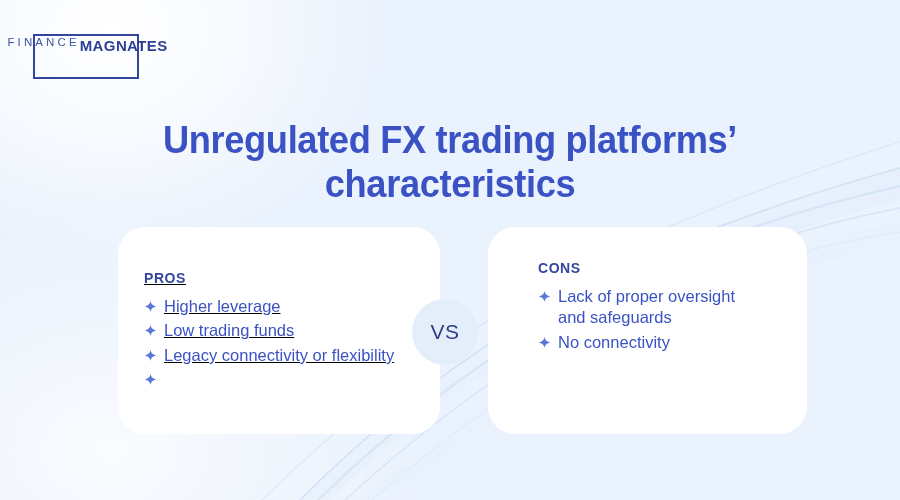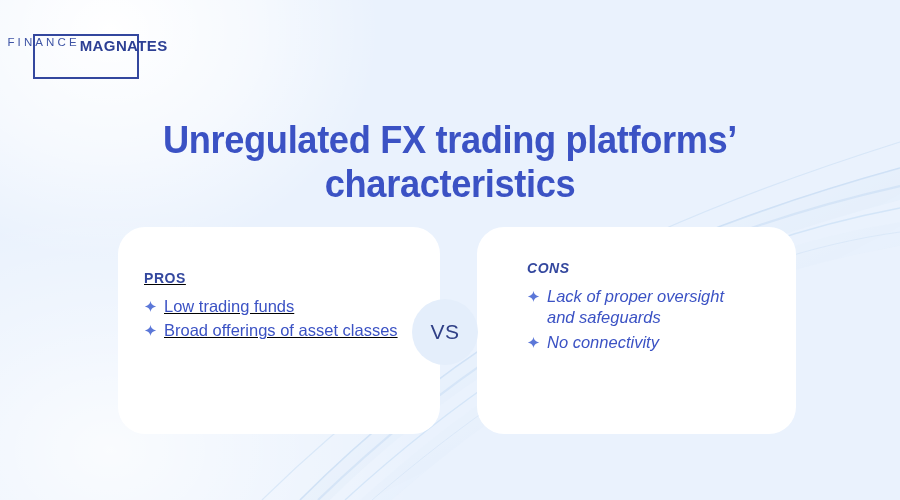--- a/index.html
+++ b/index.html
@@ -102,21 +102,21 @@
 
   
   .card {
     position: absolute;
     top: 227px;
     height: 207px;
     background: #ffffff;
     border-radius: 27px;
   }
   #card-pros { left: 118px; width: 322px; }
-  #card-cons { left: 477px; width: 319px; font-style: italic; }
+  #card-cons { left: 488px; width: 319px; }
 
   .card-inner {
     position: absolute;
     left: 0;
     right: 0;
   }
   #card-pros .card-inner { top: 43px; padding-left: 26px; text-decoration: underline; }
   #card-cons .card-inner { top: 33px; padding-left: 50px; }
 
   .card-heading {
@@ -208,38 +208,53 @@
   <h1 id="title">
     <span class="tline">Unregulated FX trading platforms’</span>
     <span class="tline">characteristics</span>
   </h1>
 
   <div class="card" id="card-pros">
     <div class="card-inner">
       <div class="card-heading">PROS</div>
       <ul class="bullet-list">
 
+        <li class="bullet-item">
+          <span class="bullet-star">
+            <svg viewBox="0 0 24 24" aria-hidden="true">
+              <path fill="currentColor" d="M12 1.5 C12.9 7.2 14.6 9.4 22.5 12 C14.6 14.6 12.9 16.8 12 22.5 C11.1 16.8 9.4 14.6 1.5 12 C9.4 9.4 11.1 7.2 12 1.5 Z"></path>
+            </svg>
+          </span>
+          <span class="bullet-text">Higher leverage</span>
+        </li>
 
         <li class="bullet-item">
           <span class="bullet-star">
             <svg viewBox="0 0 24 24" aria-hidden="true">
               <path fill="currentColor" d="M12 1.5 C12.9 7.2 14.6 9.4 22.5 12 C14.6 14.6 12.9 16.8 12 22.5 C11.1 16.8 9.4 14.6 1.5 12 C9.4 9.4 11.1 7.2 12 1.5 Z"></path>
             </svg>
           </span>
           <span class="bullet-text">Low trading funds</span>
         </li>
 
-
-        <li class="bullet-item">
-          <span class="bullet-star">
-            <svg viewBox="0 0 24 24" aria-hidden="true">
-              <path fill="currentColor" d="M12 1.5 C12.9 7.2 14.6 9.4 22.5 12 C14.6 14.6 12.9 16.8 12 22.5 C11.1 16.8 9.4 14.6 1.5 12 C9.4 9.4 11.1 7.2 12 1.5 Z"></path>
-            </svg>
-          </span>
-          <span class="bullet-text">Broad offerings of asset classes</span>
+        <li class="bullet-item">
+          <span class="bullet-star">
+            <svg viewBox="0 0 24 24" aria-hidden="true">
+              <path fill="currentColor" d="M12 1.5 C12.9 7.2 14.6 9.4 22.5 12 C14.6 14.6 12.9 16.8 12 22.5 C11.1 16.8 9.4 14.6 1.5 12 C9.4 9.4 11.1 7.2 12 1.5 Z"></path>
+            </svg>
+          </span>
+          <span class="bullet-text">Legacy connectivity or flexibility</span>
+        </li>
+
+        <li class="bullet-item">
+          <span class="bullet-star">
+            <svg viewBox="0 0 24 24" aria-hidden="true">
+              <path fill="currentColor" d="M12 1.5 C12.9 7.2 14.6 9.4 22.5 12 C14.6 14.6 12.9 16.8 12 22.5 C11.1 16.8 9.4 14.6 1.5 12 C9.4 9.4 11.1 7.2 12 1.5 Z"></path>
+            </svg>
+          </span>
         </li>
 
       </ul>
     </div>
   </div>
 
   <div id="vs-badge">
     <span id="vs-label">VS</span>
   </div>
 

